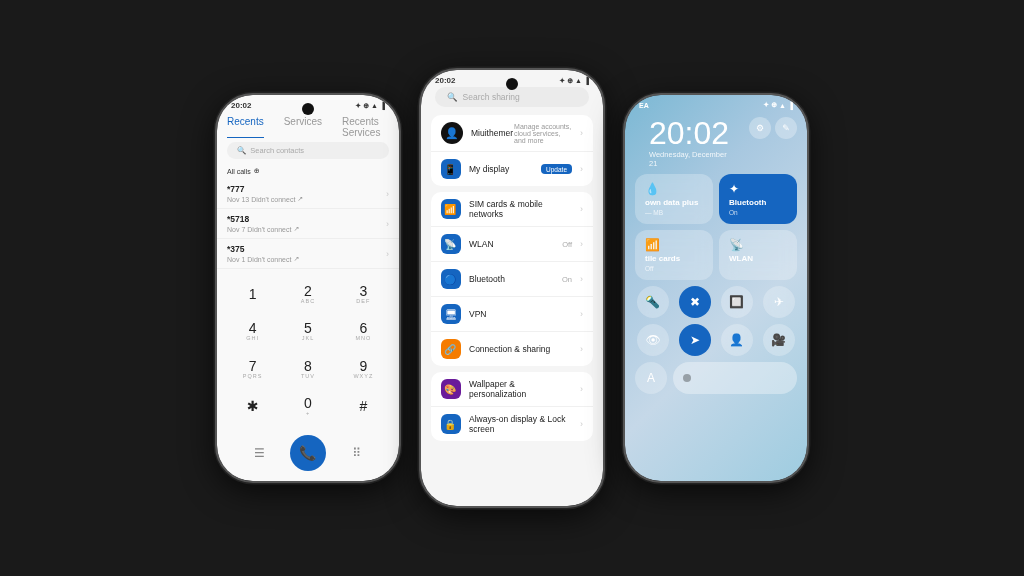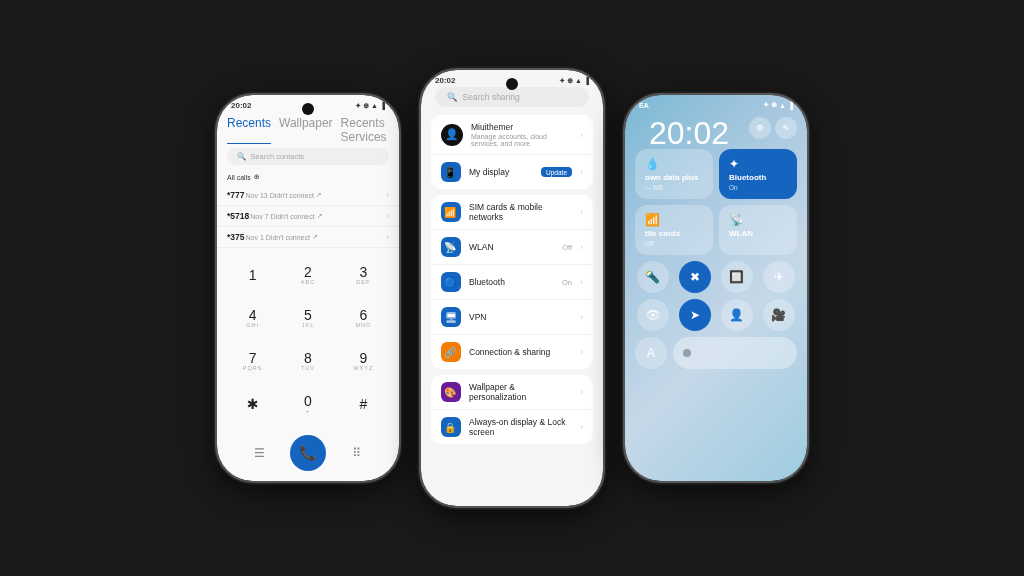--- a/index.html
+++ b/index.html
@@ -72,23 +72,23 @@
 
     
     .dialer-screen {
       background: #f9f9f9;
       flex: 1;
       display: flex;
       flex-direction: column;
     }
     .dialer-tabs {
       display: flex;
-      gap: 8px;
+      gap: 20px;
       padding: 4px 10px 4px;
-      font-size: 12px;
+      font-size: 10px;
     }
     .dialer-tab {
       color: #999;
       font-weight: 500;
     }
     .dialer-tab.active {
       color: #1565c0;
       border-bottom: 1.5px solid #1565c0;
     }
     .search-bar-dialer {
@@ -110,21 +110,21 @@
       align-items: center;
       gap: 3px;
     }
     .call-item {
       display: flex;
       align-items: center;
       justify-content: space-between;
       padding: 5px 10px;
       border-bottom: 0.5px solid #eee;
     }
-    .call-item-left { display: flex; flex-direction: row; gap: 1px; }
+    .call-item-left { display: flex; flex-direction: column; gap: 1px; }
     .call-number { font-size: 8.5px; font-weight: 600; color: #222; }
     .call-date { font-size: 7px; color: #999; display: flex; align-items: center; gap: 2px; }
     .call-arrow { font-size: 9px; color: #ccc; }
 
     .dialpad {
       display: grid;
       grid-template-columns: repeat(3, 1fr);
       gap: 0;
       padding: 6px 8px 4px;
       flex: 1;
@@ -212,22 +212,23 @@
       border-radius: 6px;
       display: flex;
       align-items: center;
       justify-content: center;
       font-size: 10px;
       flex-shrink: 0;
     }
     .settings-item-text {
       flex: 1;
       display: flex;
-      flex-direction: column;
+      flex-direction: row;
       gap: 1px;
+      align-items: center;
     }
     .settings-item-title { font-size: 8.5px; font-weight: 500; color: #222; }
     .settings-item-sub { font-size: 7px; color: #999; }
     .settings-item-badge {
       background: #1565c0;
       color: #fff;
       font-size: 6.5px;
       padding: 1.5px 5px;
       border-radius: 4px;
     }
@@ -404,21 +405,21 @@
       <div class="status-icons">
         <span>✦</span>
         <span>⊕</span>
         <span>▲</span>
         <span>▐</span>
       </div>
     </div>
 
     <div class="dialer-tabs">
       <span class="dialer-tab active">Recents</span>
-      <span class="dialer-tab">Wallpaper</span>
+      <span class="dialer-tab">Services</span>
       <span class="dialer-tab">Recents Services</span>
     </div>
 
     <div class="search-bar-dialer">
       <span>🔍</span>
       <span>Search contacts</span>
     </div>
 
     <div class="all-calls">
       <span>All calls</span>
@@ -645,20 +646,21 @@
         <span style="color:#fff;">✦</span>
         <span style="color:#fff;">⊕</span>
         <span style="color:#fff;">▲</span>
         <span style="color:#fff;">▐</span>
       </div>
     </div>
 
     <div style="display:flex;justify-content:space-between;align-items:flex-start;padding:2px 10px 0;">
       <div>
         <div class="time-large">20:02</div>
+        <div class="date-line">Wednesday, December 21</div>
       </div>
       <div style="display:flex;gap:4px;padding-top:4px;">
         <div class="top-icon-btn">⚙</div>
         <div class="top-icon-btn">✎</div>
       </div>
     </div>
 
     <div class="control-grid">
       <div class="control-tile">
         <div class="control-tile-top">

